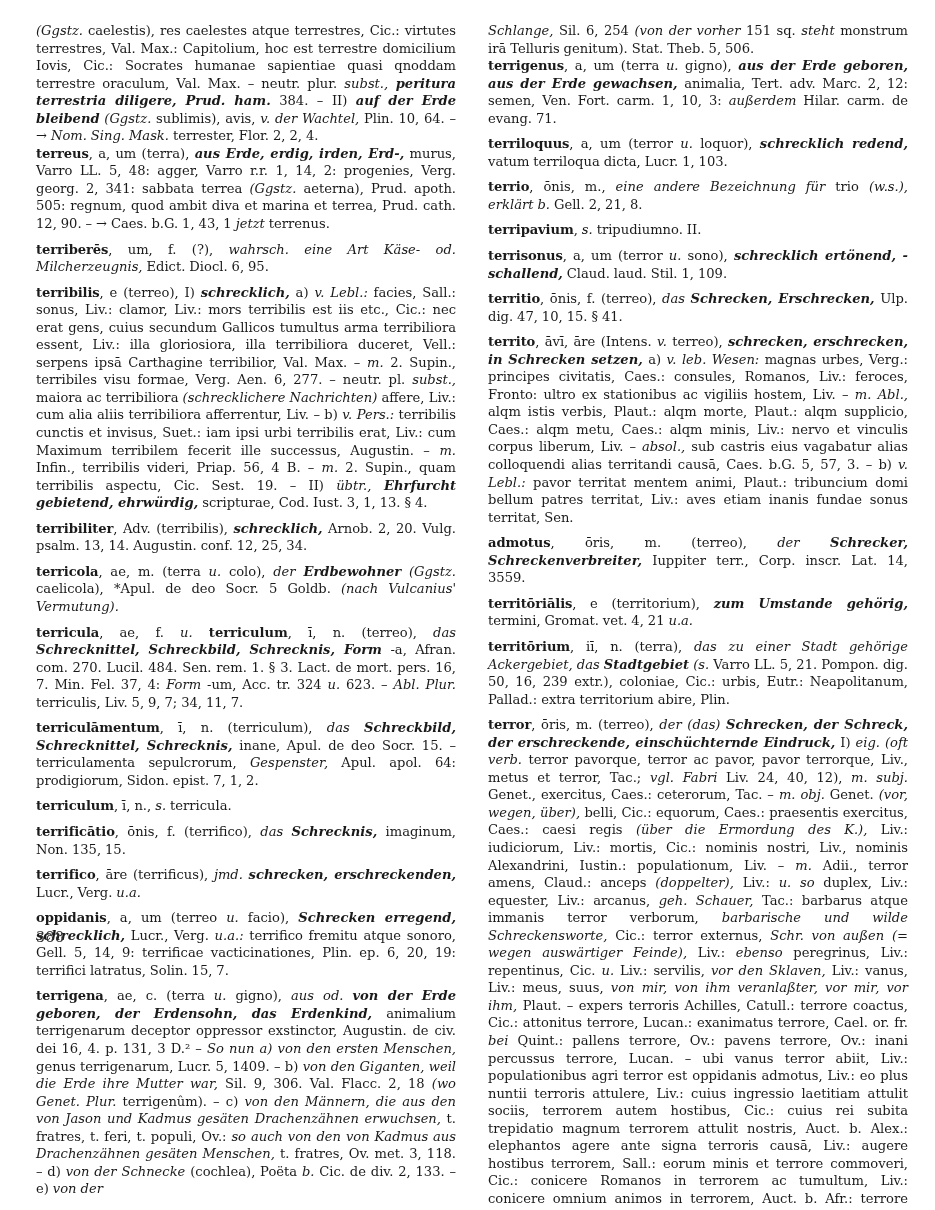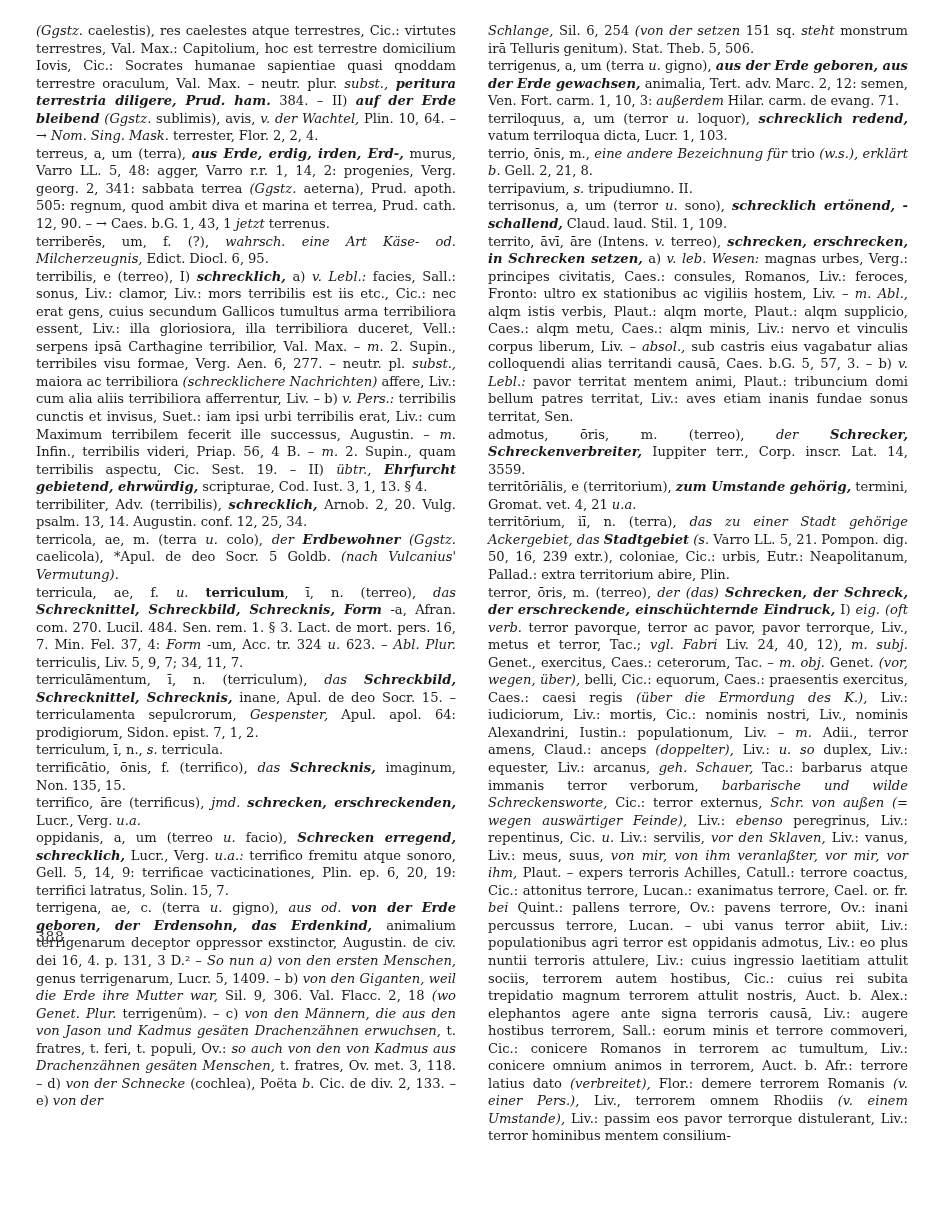--- a/index.html
+++ b/index.html
@@ -36,28 +36,28 @@
   .entry {
     font-size: 13.1px;
     line-height: 17.55px;
     text-align: justify;
     text-justify: inter-word;
     margin: 0;
     padding: 0;
     hyphens: manual;
     word-spacing: -0.2px;
   }
-  .entry + .entry { margin-top: 0; }
+  .entry + .entry { margin-top: 8px; }
   
   .cont { text-indent: 0; }
 
   b { font-weight: bold; }
   i { font-style: italic; }
   .bi { font-weight: bold; font-style: italic; }
-  .hw { font-weight: normal; letter-spacing: -0.1px; }
+  .hw { font-weight: bold; letter-spacing: -0.1px; }
 
   .folio {
     position: absolute;
     left: 36px;
     bottom: 14px;
     font-size: 14px;
     letter-spacing: 0.6px;
     color: #333;
     font-family: "DejaVu Serif", "Liberation Serif", serif;
   }
@@ -84,27 +84,28 @@
             <p class="entry"><b class="hw">terrificātio</b><span><span>, ōnis, f. (terrifico), </span><i>das </i><span class="bi">Schrecknis,</span><span> imaginum, Non. 135, 15.</span></span></p>
             <p class="entry"><b class="hw">terrifico</b><span><span>, āre (terrificus), </span><i>jmd. </i><span class="bi">schrecken, erschreckenden,</span><span> Lucr., Verg. </span><i>u.a.</i></span></p>
             <p class="entry"><b class="hw">oppidanis</b><span><span>, a, um (terreo </span><i>u.</i><span> facio), </span><span class="bi">Schrecken erregend, schrecklich,</span><span> Lucr., Verg. </span><i>u.a.:</i><span> terrifico fremitu atque sonoro, Gell. 5, 14, 9: terrificae vacticinationes, Plin. ep. 6, 20, 19: terrifici latratus, Solin. 15, 7.</span></span></p>
             <p class="entry"><b class="hw">terrigena</b><span><span>, ae, c. (terra </span><i>u.</i><span> gigno), </span><i>aus od. </i><span class="bi">von der Erde geboren, der Erdensohn, das Erdenkind,</span><span> animalium terrigenarum deceptor oppressor exstinctor, Augustin. de civ. dei 16, 4. p. 131, 3 D.² – </span><i>So nun a) von den ersten Menschen,</i><span> genus terrigenarum, Lucr. 5, 1409. – b) </span><i>von den Giganten, weil die Erde ihre Mutter war,</i><span> Sil. 9, 306. Val. Flacc. 2, 18 </span><i>(wo Genet. Plur.</i><span> terrigenûm). – c) </span><i>von den Männern, die aus den von Jason und Kadmus gesäten Drachenzähnen erwuchsen,</i><span> t. fratres, t. feri, t. populi, Ov.: </span><i>so auch von den von Kadmus aus Drachenzähnen gesäten Menschen,</i><span> t. fratres, Ov. met. 3, 118. – d) </span><i>von der Schnecke</i><span> (cochlea), Poëta </span><i>b.</i><span> Cic. de div. 2, 133. – e) </span><i>von der</i></span></p>
           </div>
       </div>
     </div>
 
     <div class="col">
       <div class="colwrap">
-        <p class="entry cont"><i>Schlange,</i><span> Sil. 6, 254 </span><i>(von der setzen</i><span> 151 sq. </span><i>steht</i><span> monstrum irā Telluris genitum). Stat. Theb. 5, 506.</span></p>
+        <p class="entry cont"><i>Schlange,</i><span> Sil. 6, 254 </span><i>(von der vorher</i><span> 151 sq. </span><i>steht</i><span> monstrum irā Telluris genitum). Stat. Theb. 5, 506.</span></p>
         <div>
             <p class="entry"><b class="hw">terrigenus</b><span><span>, a, um (terra </span><i>u.</i><span> gigno), </span><span class="bi">aus der Erde geboren, aus der Erde gewachsen,</span><span> animalia, Tert. adv. Marc. 2, 12: semen, Ven. Fort. carm. 1, 10, 3: </span><i>außerdem</i><span> Hilar. carm. de evang. 71.</span></span></p>
             <p class="entry"><b class="hw">terriloquus</b><span><span>, a, um (terror </span><i>u.</i><span> loquor), </span><span class="bi">schrecklich redend,</span><span> vatum terriloqua dicta, Lucr. 1, 103.</span></span></p>
             <p class="entry"><b class="hw">terrio</b><span><span>, ōnis, m., </span><i>eine andere Bezeichnung für</i><span> trio </span><i>(w.s.), erklärt b.</i><span> Gell. 2, 21, 8.</span></span></p>
             <p class="entry"><b class="hw">terripavium</b><span><span>, </span><i>s.</i><span> tripudiumno. II.</span></span></p>
             <p class="entry"><b class="hw">terrisonus</b><span><span>, a, um (terror </span><i>u.</i><span> sono), </span><span class="bi">schrecklich ertönend, -schallend,</span><span> Claud. laud. Stil. 1, 109.</span></span></p>
+            <p class="entry"><b class="hw">territio</b><span><span>, ōnis, f. (terreo), </span><i>das </i><span class="bi">Schrecken, Erschrecken,</span><span> Ulp. dig. 47, 10, 15. § 41.</span></span></p>
             <p class="entry"><b class="hw">territo</b><span><span>, āvī, āre (Intens. </span><i>v.</i><span> terreo), </span><span class="bi">schrecken, erschrecken, in Schrecken setzen,</span><span> a) </span><i>v. leb. Wesen:</i><span> magnas urbes, Verg.: principes civitatis, Caes.: consules, Romanos, Liv.: feroces, Fronto: ultro ex stationibus ac vigiliis hostem, Liv. – </span><i>m. Abl.,</i><span> alqm istis verbis, Plaut.: alqm morte, Plaut.: alqm supplicio, Caes.: alqm metu, Caes.: alqm minis, Liv.: nervo et vinculis corpus liberum, Liv. – </span><i>absol.,</i><span> sub castris eius vagabatur alias colloquendi alias territandi causā, Caes. b.G. 5, 57, 3. – b) </span><i>v. Lebl.:</i><span> pavor territat mentem animi, Plaut.: tribuncium domi bellum patres territat, Liv.: aves etiam inanis fundae sonus territat, Sen.</span></span></p>
             <p class="entry"><b class="hw">admotus</b><span><span>, ōris, m. (terreo), </span><i>der </i><span class="bi">Schrecker, Schreckenverbreiter,</span><span> Iuppiter terr., Corp. inscr. Lat. 14, 3559.</span></span></p>
             <p class="entry"><b class="hw">territōriālis</b><span><span>, e (territorium), </span><span class="bi">zum Umstande gehörig,</span><span> termini, Gromat. vet. 4, 21 </span><i>u.a.</i></span></p>
             <p class="entry"><b class="hw">territōrium</b><span><span>, iī, n. (terra), </span><i>das zu einer Stadt gehörige Ackergebiet, das </i><span class="bi">Stadtgebiet</span><i> (s.</i><span> Varro LL. 5, 21. Pompon. dig. 50, 16, 239 extr.), coloniae, Cic.: urbis, Eutr.: Neapolitanum, Pallad.: extra territorium abire, Plin.</span></span></p>
             <p class="entry"><b class="hw">terror</b><span><span>, ōris, m. (terreo), </span><i>der (das) </i><span class="bi">Schrecken, der Schreck, der erschreckende, einschüchternde Eindruck,</span><span> I) </span><i>eig. (oft verb.</i><span> terror pavorque, terror ac pavor, pavor terrorque, Liv., metus et terror, Tac.; </span><i>vgl. Fabri</i><span> Liv. 24, 40, 12), </span><i>m. subj.</i><span> Genet., exercitus, Caes.: ceterorum, Tac. – </span><i>m. obj.</i><span> Genet. </span><i>(vor, wegen, über),</i><span> belli, Cic.: equorum, Caes.: praesentis exercitus, Caes.: caesi regis </span><i>(über die Ermordung des K.),</i><span> Liv.: iudiciorum, Liv.: mortis, Cic.: nominis nostri, Liv., nominis Alexandrini, Iustin.: populationum, Liv. – </span><i>m.</i><span> Adii., terror amens, Claud.: anceps </span><i>(doppelter),</i><span> Liv.: </span><i>u. so</i><span> duplex, Liv.: equester, Liv.: arcanus, </span><i>geh. Schauer,</i><span> Tac.: barbarus atque immanis terror verborum, </span><i>barbarische und wilde Schreckensworte,</i><span> Cic.: terror externus, </span><i>Schr. von außen (= wegen auswärtiger Feinde),</i><span> Liv.: </span><i>ebenso</i><span> peregrinus, Liv.: repentinus, Cic. </span><i>u.</i><span> Liv.: servilis, </span><i>vor den Sklaven,</i><span> Liv.: vanus, Liv.: meus, suus, </span><i>von mir, von ihm veranlaßter, vor mir, vor ihm,</i><span> Plaut. – expers terroris Achilles, Catull.: terrore coactus, Cic.: attonitus terrore, Lucan.: exanimatus terrore, Cael. or. fr. </span><i>bei</i><span> Quint.: pallens terrore, Ov.: pavens terrore, Ov.: inani percussus terrore, Lucan. – ubi vanus terror abiit, Liv.: populationibus agri terror est oppidanis admotus, Liv.: eo plus nuntii terroris attulere, Liv.: cuius ingressio laetitiam attulit sociis, terrorem autem hostibus, Cic.: cuius rei subita trepidatio magnum terrorem attulit nostris, Auct. b. Alex.: elephantos agere ante signa terroris causā, Liv.: augere hostibus terrorem, Sall.: eorum minis et terrore commoveri, Cic.: conicere Romanos in terrorem ac tumultum, Liv.: conicere omnium animos in terrorem, Auct. b. Afr.: terrore latius dato </span><i>(verbreitet),</i><span> Flor.: demere terrorem Romanis </span><i>(v. einer Pers.),</i><span> Liv., terrorem omnem Rhodiis </span><i>(v. einem Umstande),</i><span> Liv.: passim eos pavor terrorque distulerant, Liv.: terror hominibus mentem consilium-</span></span></p>
           </div>
       </div>
     </div>
 
   </div>

